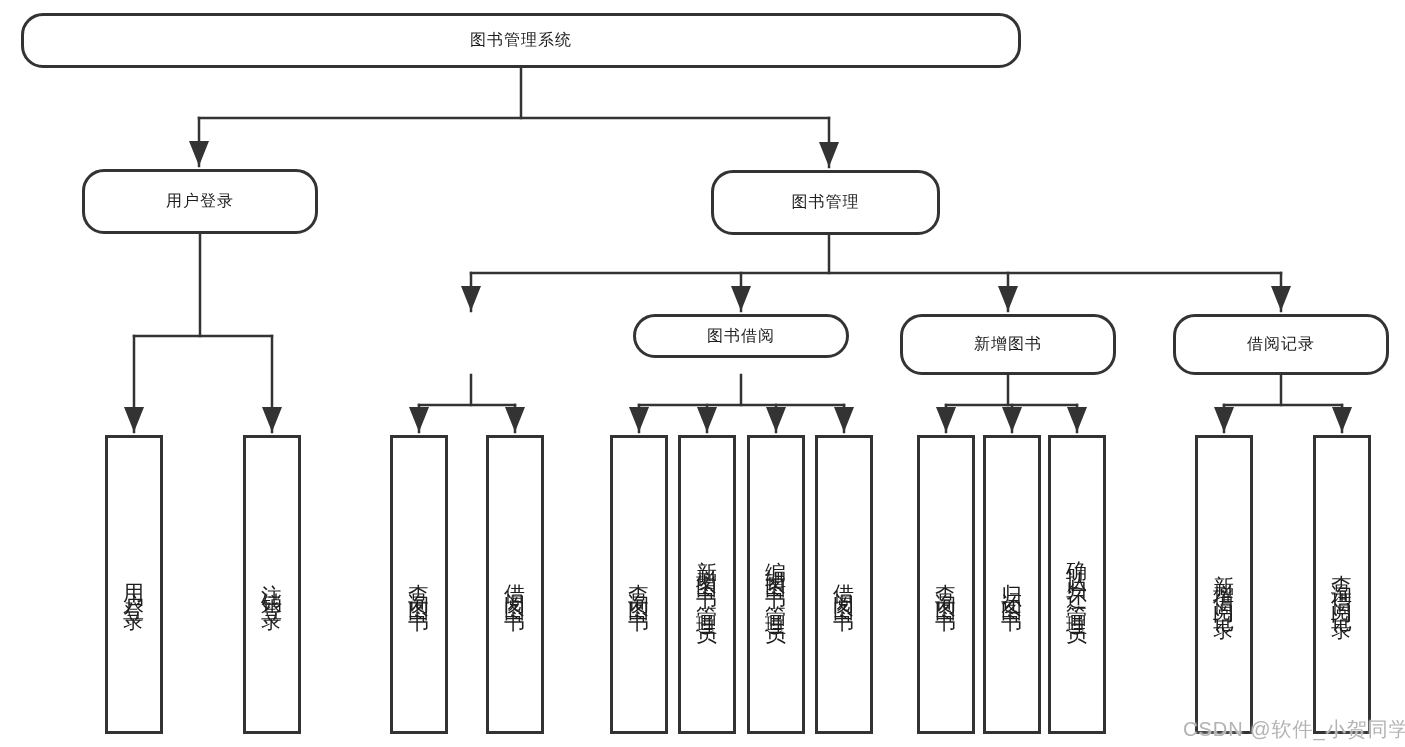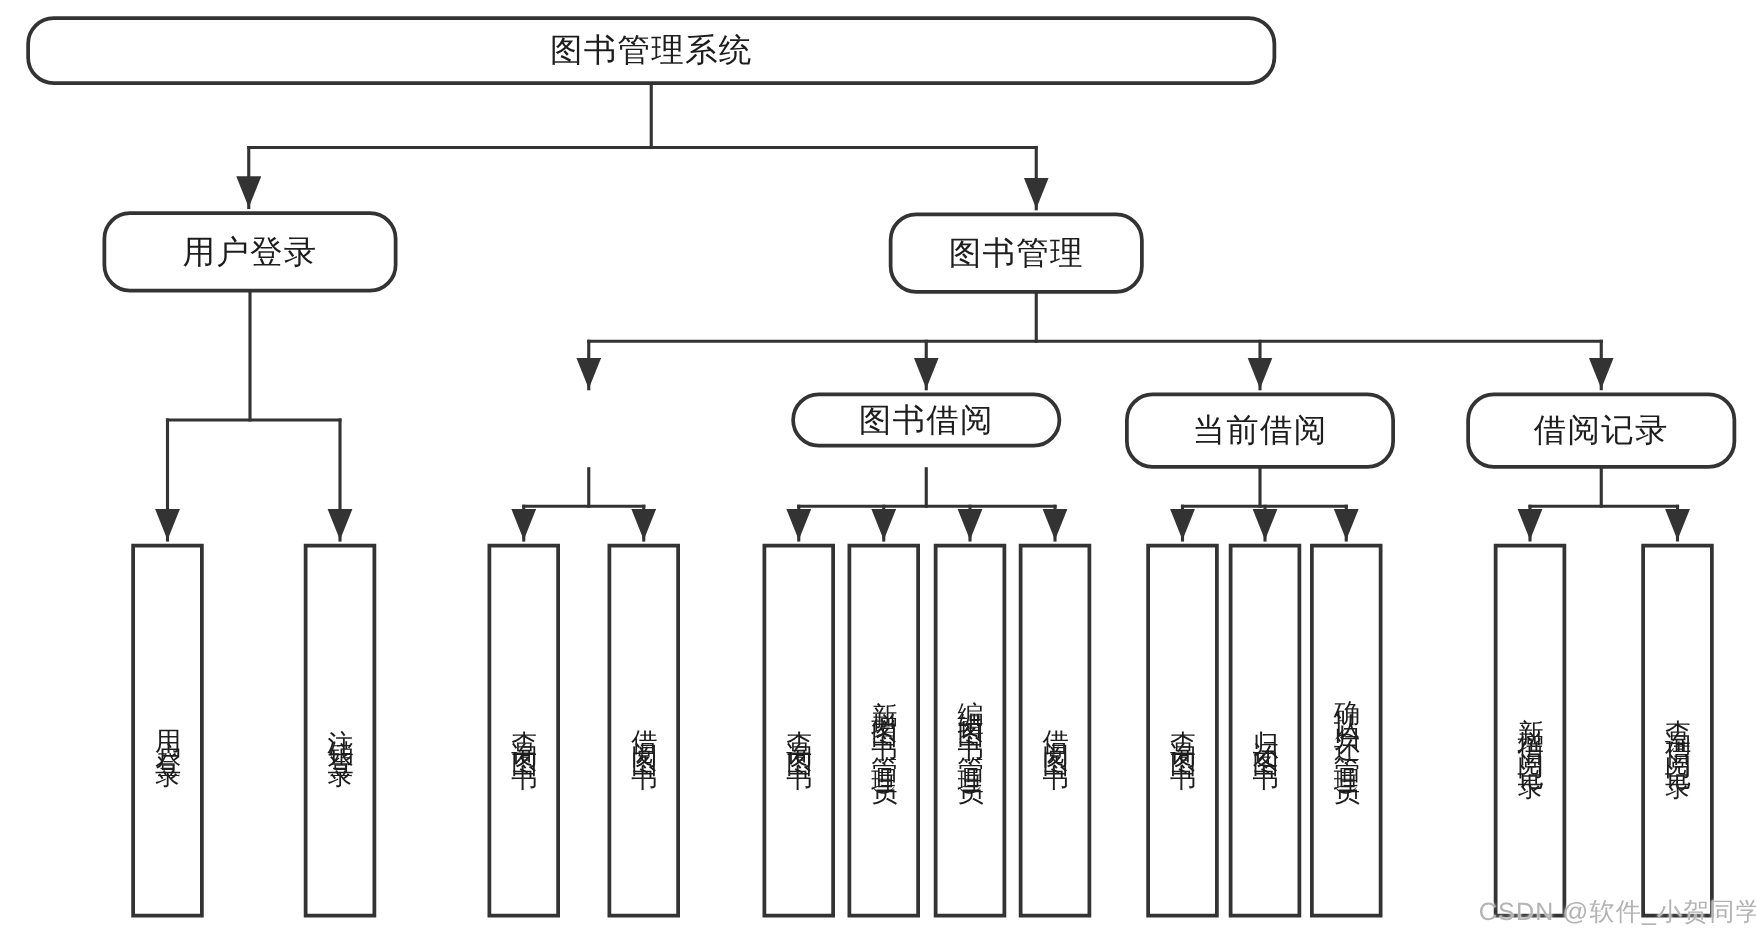--- a/index.html
+++ b/index.html
@@ -5,21 +5,21 @@
   html,body{margin:0;padding:0;background:#ffffff;}
   .stage{
     position:relative;width:1405px;height:747px;background:#ffffff;overflow:hidden;
     font-family:"Liberation Sans","DejaVu Sans",sans-serif;color:#1d1d1d;
   }
   .connectors{position:absolute;left:0;top:0;width:1405px;height:747px;}
   .box{
     position:absolute;box-sizing:border-box;background:#ffffff;
     border:3px solid #333333;display:flex;align-items:center;justify-content:center;
   }
-  .hbox{font-size:26px;letter-spacing:1px;white-space:nowrap;border-radius:22px;}
+  .hbox{font-size:16px;letter-spacing:1px;white-space:nowrap;border-radius:22px;}
   .vbox{}
   .vbox .vtext{
     writing-mode:vertical-rl;text-orientation:mixed;
     font-size:21px;letter-spacing:9px;line-height:1;
   }
   .watermark{
     position:absolute;left:1183px;top:716px;white-space:nowrap;
     font-size:20px;color:#b3b3b3;letter-spacing:1px;z-index:5;
     text-shadow:0 0 3px rgba(255,255,255,0.95),0 0 1px rgba(255,255,255,0.95);
   }
@@ -79,29 +79,29 @@
     </g>
   </svg>
 
   <div class="box hbox" style="left:21px;top:13px;width:1000px;height:55px;">
     <span>图书管理系统</span>
   </div>
 
   <div class="box hbox" style="left:82px;top:169px;width:236px;height:65px;">
     <span>用户登录</span>
   </div>
-  <div class="box hbox" style="left:711px;top:170px;width:204px;height:65px;">
+  <div class="box hbox" style="left:711px;top:170px;width:229px;height:65px;">
     <span>图书管理</span>
   </div>
 
   <div class="box hbox" style="left:633px;top:314px;width:216px;height:44px;">
     <span>图书借阅</span>
   </div>
   <div class="box hbox" style="left:900px;top:314px;width:216px;height:61px;">
-    <span>当前借阅</span>
+    <span>新增图书</span>
   </div>
   <div class="box hbox" style="left:1173px;top:314px;width:216px;height:61px;">
     <span>借阅记录</span>
   </div>
 
   <div class="box vbox" style="left:105px;top:435px;width:58px;height:299px;">
     <span class="vtext">用户登录</span>
   </div>
   <div class="box vbox" style="left:243px;top:435px;width:58px;height:299px;">
     <span class="vtext">注销登录</span>

